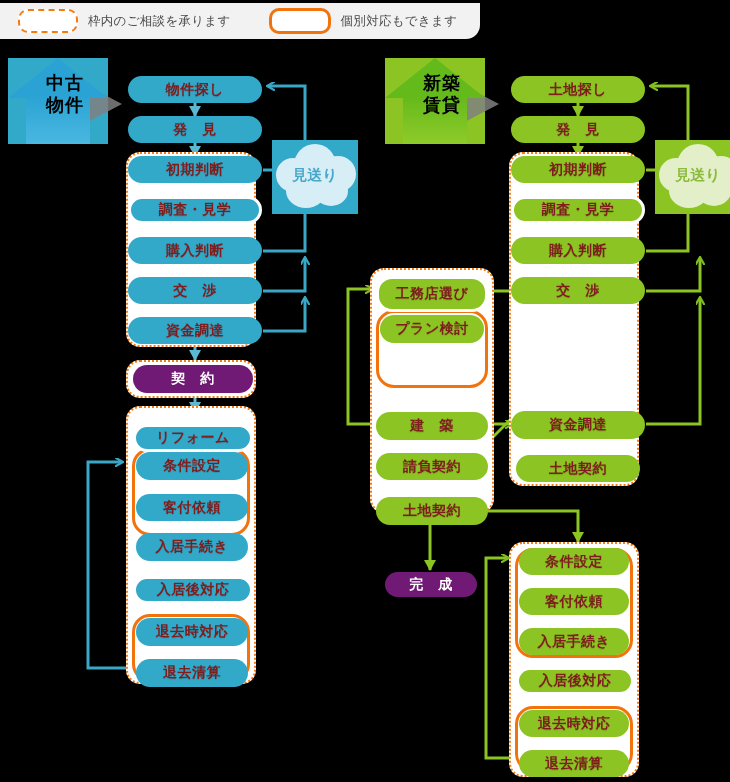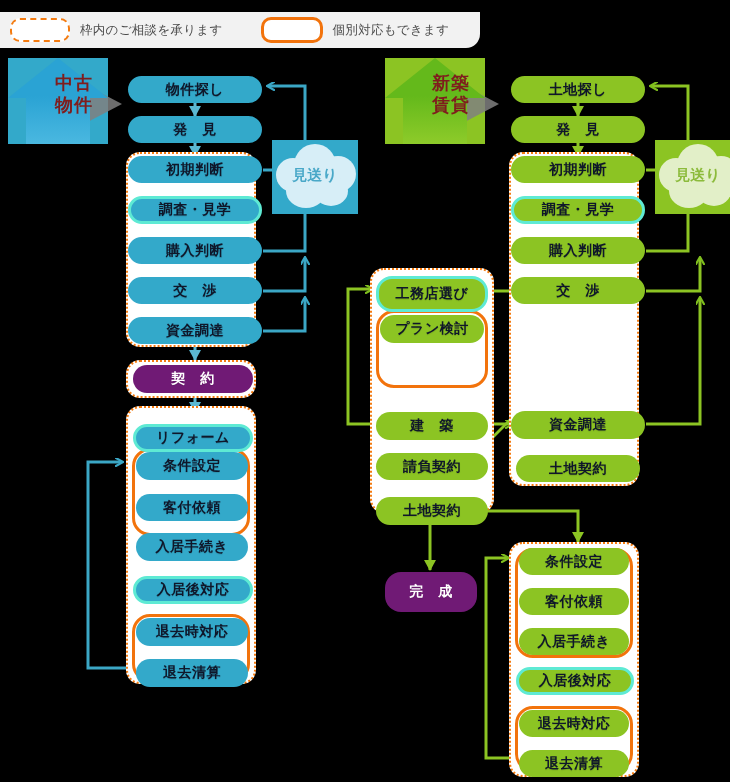--- a/index.html
+++ b/index.html
@@ -1,44 +1,44 @@
 <!DOCTYPE html>
 <html><head>
 <meta charset="utf-8">
 <style>
   html,body{margin:0;padding:0;background:#000;}
   body{width:730px;height:782px;position:relative;font-family:"DejaVu Sans","Liberation Sans",sans-serif;overflow:hidden;}
   #stage{position:absolute;left:0;top:0;width:730px;height:782px;background:#000;}
 
   
-  .legend{position:absolute;left:0;top:12px;width:480px;height:36px;background:#f2f2f2;border-radius:0 0 14px 0;
-          display:flex;align-items:center;gap:10px;padding-left:10px;box-sizing:border-box;}
+  .legend{position:absolute;left:0;top:3px;width:480px;height:36px;background:#f2f2f2;border-radius:0 0 14px 0;
+          display:flex;align-items:center;gap:10px;padding-left:18px;box-sizing:border-box;}
   .legend .chip{width:56px;height:20px;border-radius:10px;background:#fff;}
   .legend .chip.dashed{border:2px dashed #f47b10;}
   .legend .chip.solid{border:3px solid #f2730c;}
   .legend .ltxt{font-size:12.5px;color:#4c4c4c;letter-spacing:.3px;white-space:nowrap;}
 
   
   .node{position:absolute;border-radius:16px;display:flex;align-items:center;justify-content:center;
-        color:#0f172a;font-size:14px;font-weight:bold;letter-spacing:.5px;box-sizing:border-box;white-space:nowrap;
+        color:#7f1d1d;font-size:14px;font-weight:bold;letter-spacing:.5px;box-sizing:border-box;white-space:nowrap;
         text-shadow:0 1px 1px rgba(0,0,0,.12);}
   .blue{background:#33a9ca;}
   .green{background:#8cc423;}
   .orangebox{background:#701a75;color:#fff;}
-  .hl{border:3px solid #5eead4;}
+  .hl{border:3px solid #ffffff;}
 
   
   .group{position:absolute;background:#fff;border:2px dotted #f47b10;border-radius:14px;box-sizing:border-box;}
   .solidgroup{position:absolute;border:3px solid #f2730c;border-radius:18px;box-sizing:border-box;pointer-events:none;}
 
   
   .house{position:absolute;width:100px;height:86px;}
   .house .roof{position:absolute;left:0;top:0;width:0;height:0;border-left:50px solid transparent;border-right:50px solid transparent;}
   .house .body{position:absolute;left:18px;top:38px;width:64px;height:48px;}
-  .house .label{position:absolute;left:16px;top:14px;width:100px;text-align:center;color:#7f1d1d;font-size:18px;font-weight:bold;line-height:22px;letter-spacing:1px;}
+  .house .label{position:absolute;left:7px;top:14px;width:100px;text-align:center;color:#000000;font-size:18px;font-weight:bold;line-height:22px;letter-spacing:1px;}
   .house .tail{position:absolute;width:0;height:0;border-top:22px solid transparent;border-bottom:22px solid transparent;border-left:42px solid #808080;opacity:.85;}
 
   .house.blue .roof{border-bottom:40px solid #2aa3d4;}
   .house.blue .body{background:linear-gradient(180deg,#2aa3d4,#4ab8e0);}
   .house.green .roof{border-bottom:40px solid #64b91b;}
   .house.green .body{background:linear-gradient(180deg,#64b91b,#8ecb2a);}
 
   
   .cloud{position:absolute;width:86px;height:74px;}
   .cloud .c{position:absolute;border-radius:50%;}
@@ -200,21 +200,21 @@
   </div>
 
   <div class="group" style="left:370px;top:268px;width:124px;height:245px;"></div>
   <div class="solidgroup" style="left:376px;top:310px;width:112px;height:78px;"></div>
 
   <div class="node green hl" style="left:376px;top:276px;width:112px;height:36px;">工務店選び</div>
   <div class="node green" style="left:380px;top:315px;width:104px;height:28px;">プラン検討</div>
   <div class="node green" style="left:376px;top:412px;width:112px;height:28px;">建　築</div>
   <div class="node green" style="left:376px;top:453px;width:112px;height:27px;">請負契約</div>
   <div class="node green" style="left:376px;top:497px;width:112px;height:28px;">土地契約</div>
-  <div class="node orangebox" style="left:385px;top:572px;width:92px;height:40px;font-family:Liberation Mono, monospace;">完　成</div>
+  <div class="node orangebox" style="left:385px;top:572px;width:92px;height:25px;font-family:Liberation Mono, monospace;">完　成</div>
 
   <div class="house green" style="left:385px;top:58px;font-family:Liberation Serif, serif;">
     <div class="tail" style="left:72px;top:24px;"></div>
     <div class="roof"></div>
     <div class="body"></div>
     <div class="label">
       <span>新築</span><br>
       <span>賃貸</span>
     </div>
   </div>

